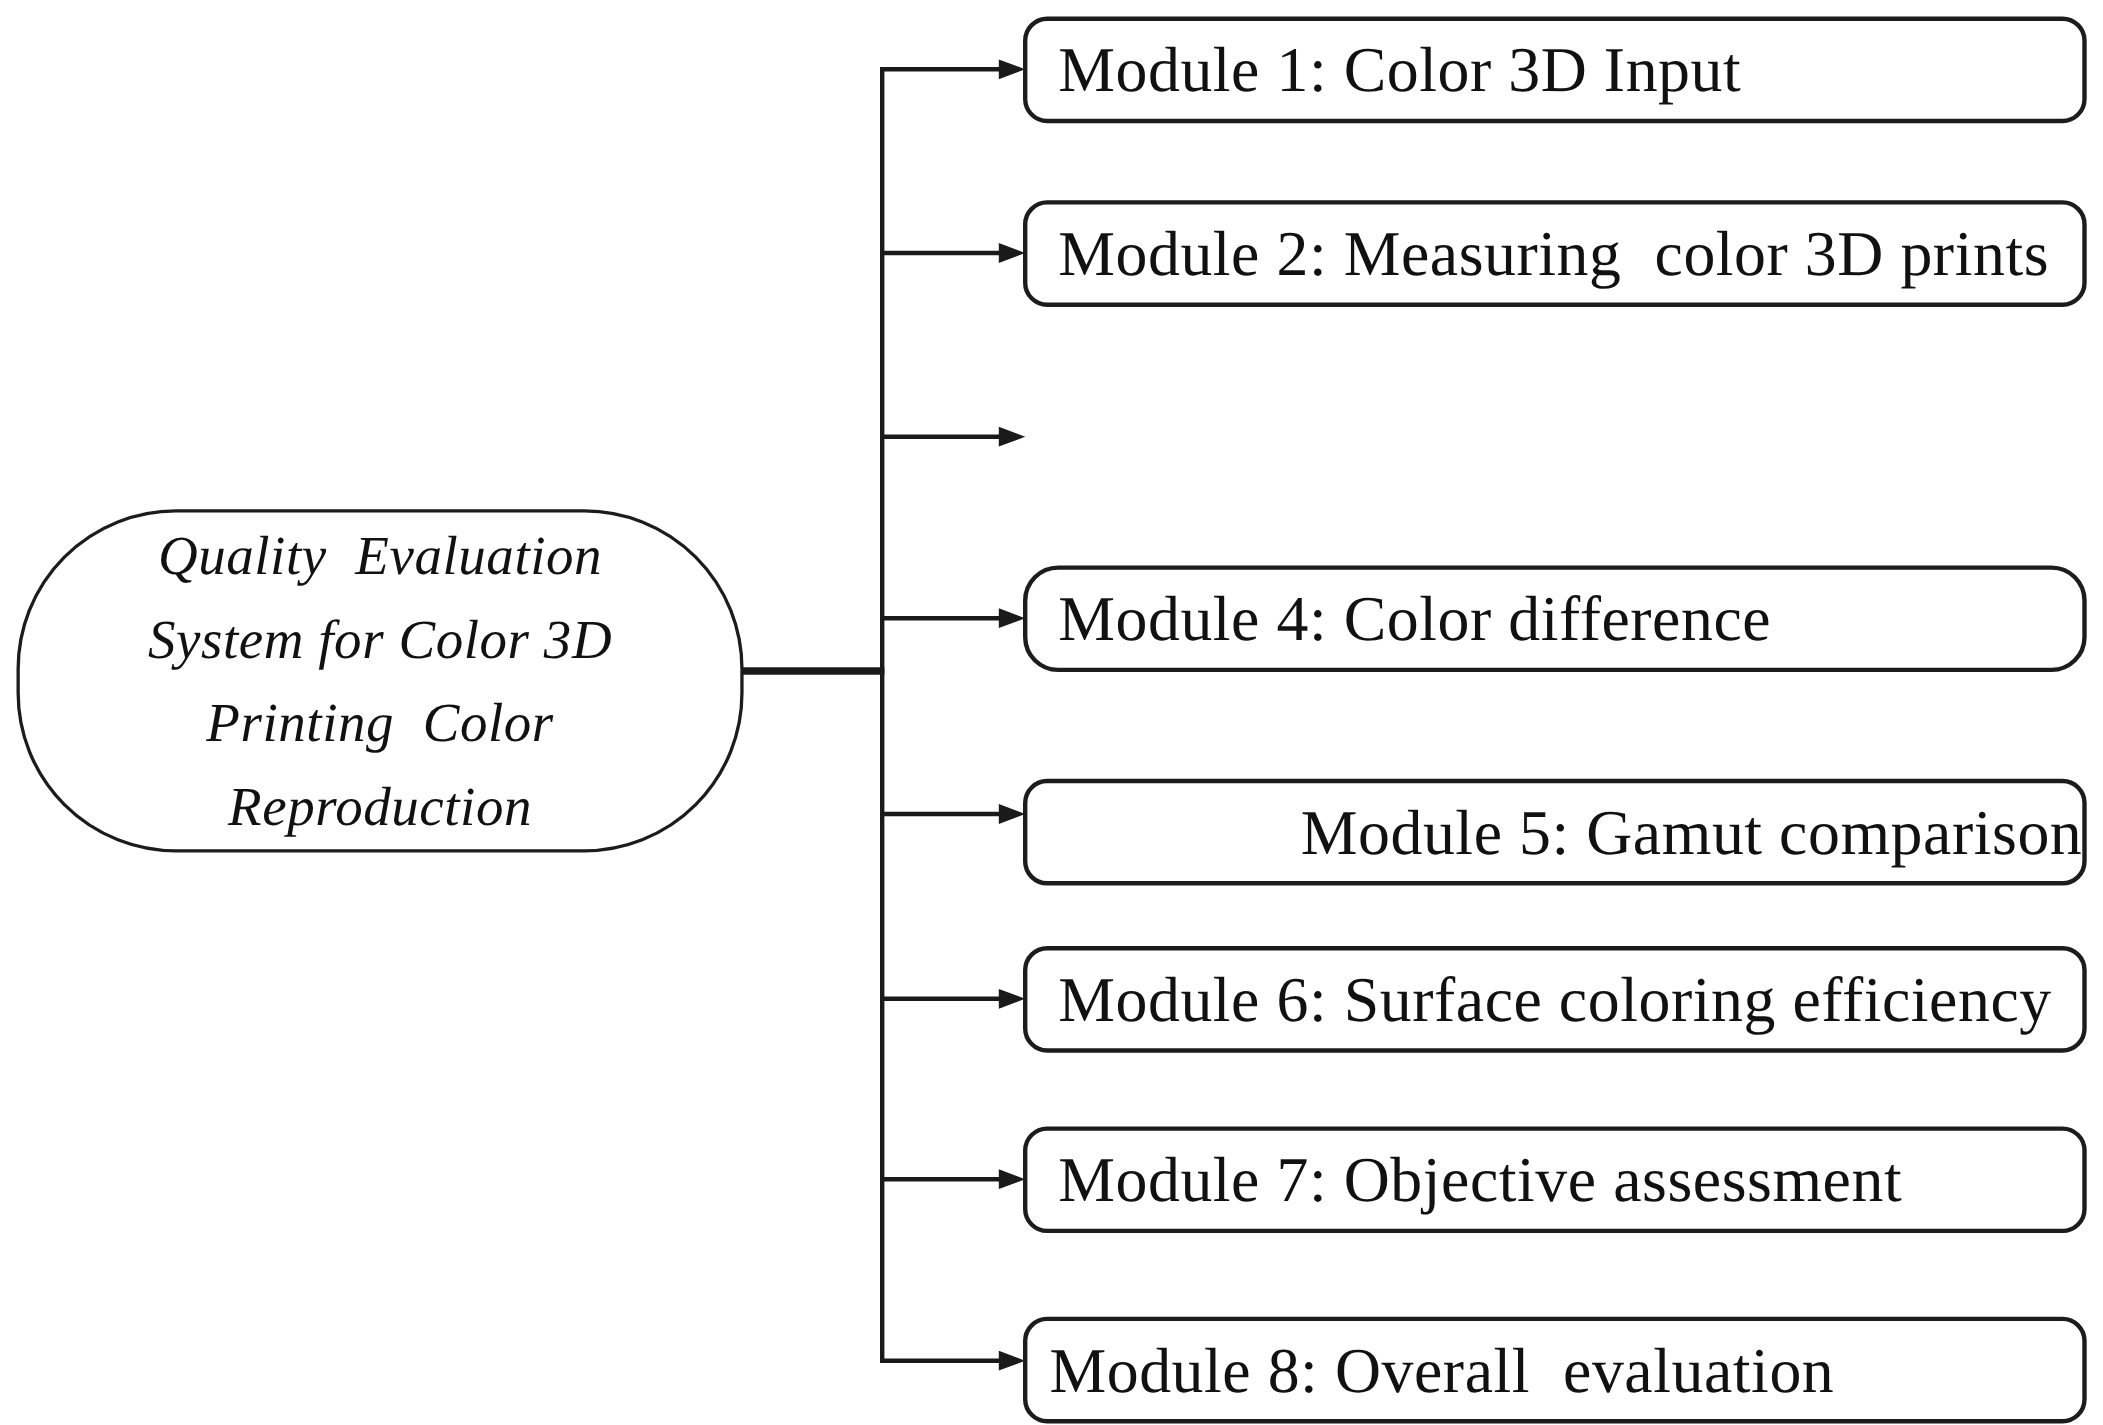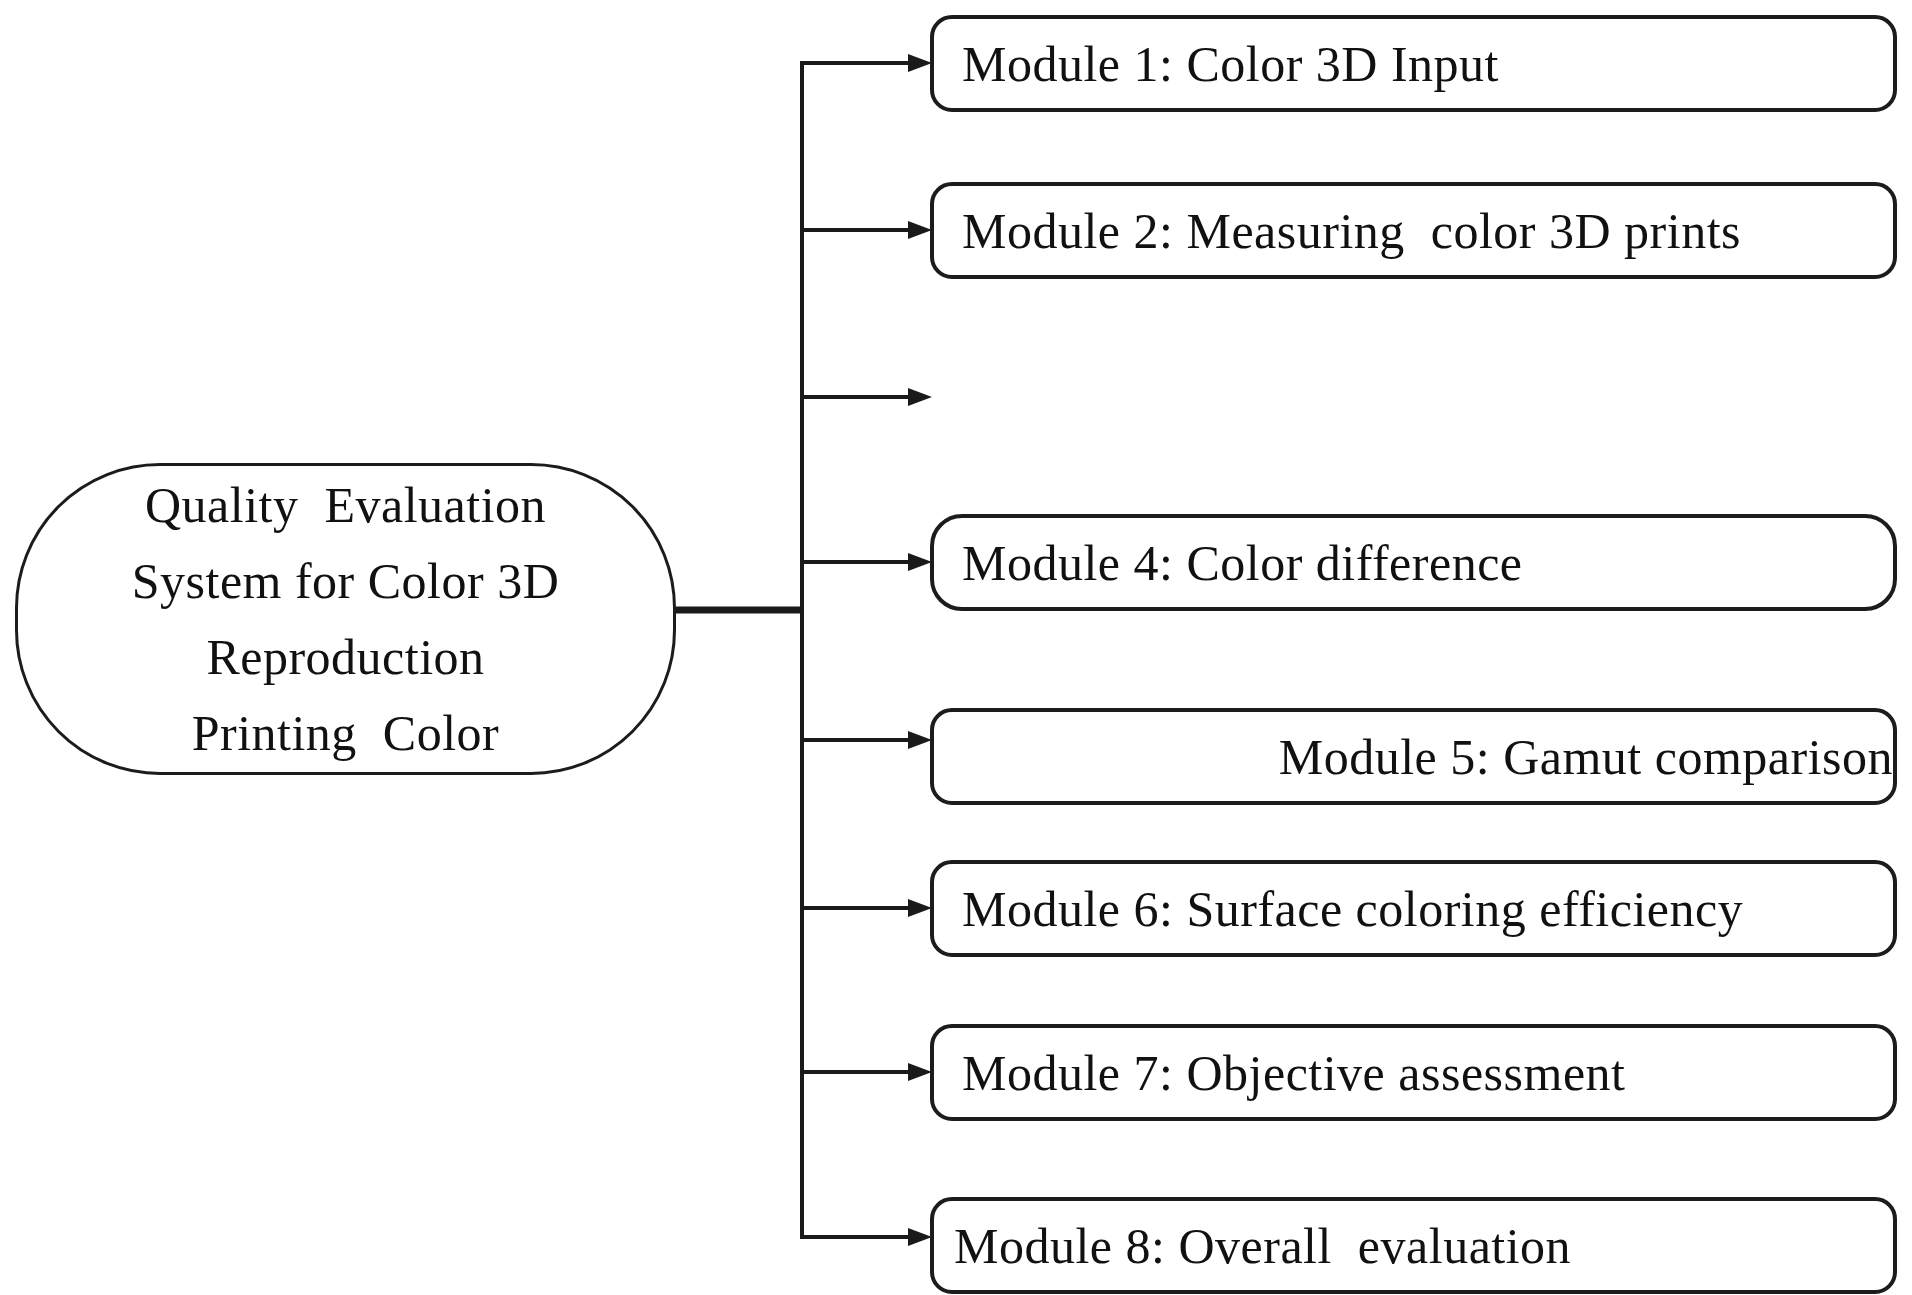--- a/index.html
+++ b/index.html
@@ -31,20 +31,21 @@
     height: 312px;
     border: 3px solid #1c1c1c;
     border-radius: 145px;
     background: #ffffff;
     box-sizing: border-box;
     display: flex;
     flex-direction: column;
     justify-content: center;
     align-items: center;
     text-align: center;
+    font-style: italic;
   }
   .root-line {
     font-size: 50px;
     line-height: 76px;
     white-space: pre;
     letter-spacing: 0.5px;
   }
   .module-box {
     position: absolute;
     left: 930px;
@@ -52,21 +53,21 @@
     height: 97px;
     border: 4px solid #1c1c1c;
     border-radius: 22px;
     background: #ffffff;
     box-sizing: border-box;
     display: flex;
     align-items: center;
     padding-left: 28px;
   }
   .module-label {
-    font-size: 50px;
+    font-size: 58px;
     white-space: pre;
     letter-spacing: 0.5px;
   }
   .m1 { top: 15px; }
   .m2 { top: 182px; text-align: center; }
   .m3 { top: 349px; }
   .m4 { top: 514px; border-radius: 32px; }
   .m5 { top: 708px; justify-content: flex-end; }
   .m6 { top: 860px; }
   .m7 { top: 1024px; }
@@ -104,22 +105,22 @@
     <line x1="800" y1="1072" x2="912" y2="1072" stroke="#1a1a1a" stroke-width="4"></line>
     <polygon points="908,1063 908,1081 932,1072" fill="#1a1a1a"></polygon>
 
     <line x1="800" y1="1237" x2="912" y2="1237" stroke="#1a1a1a" stroke-width="4"></line>
     <polygon points="908,1228 908,1246 932,1237" fill="#1a1a1a"></polygon>
   </svg>
 
   <div class="root-node">
     <div class="root-line">Quality  Evaluation</div>
     <div class="root-line">System for Color 3D</div>
+    <div class="root-line">Printing  Color</div>
     <div class="root-line">Reproduction</div>
-    <div class="root-line">Printing  Color</div>
   </div>
 
   <div class="module-box m1">
     <span class="module-label">Module 1: Color 3D Input</span>
   </div>
   <div class="module-box m2">
     <span class="module-label">Module 2: Measuring  color 3D prints</span>
   </div>
   <div class="module-box m4">
     <span class="module-label">Module 4: Color difference</span>

